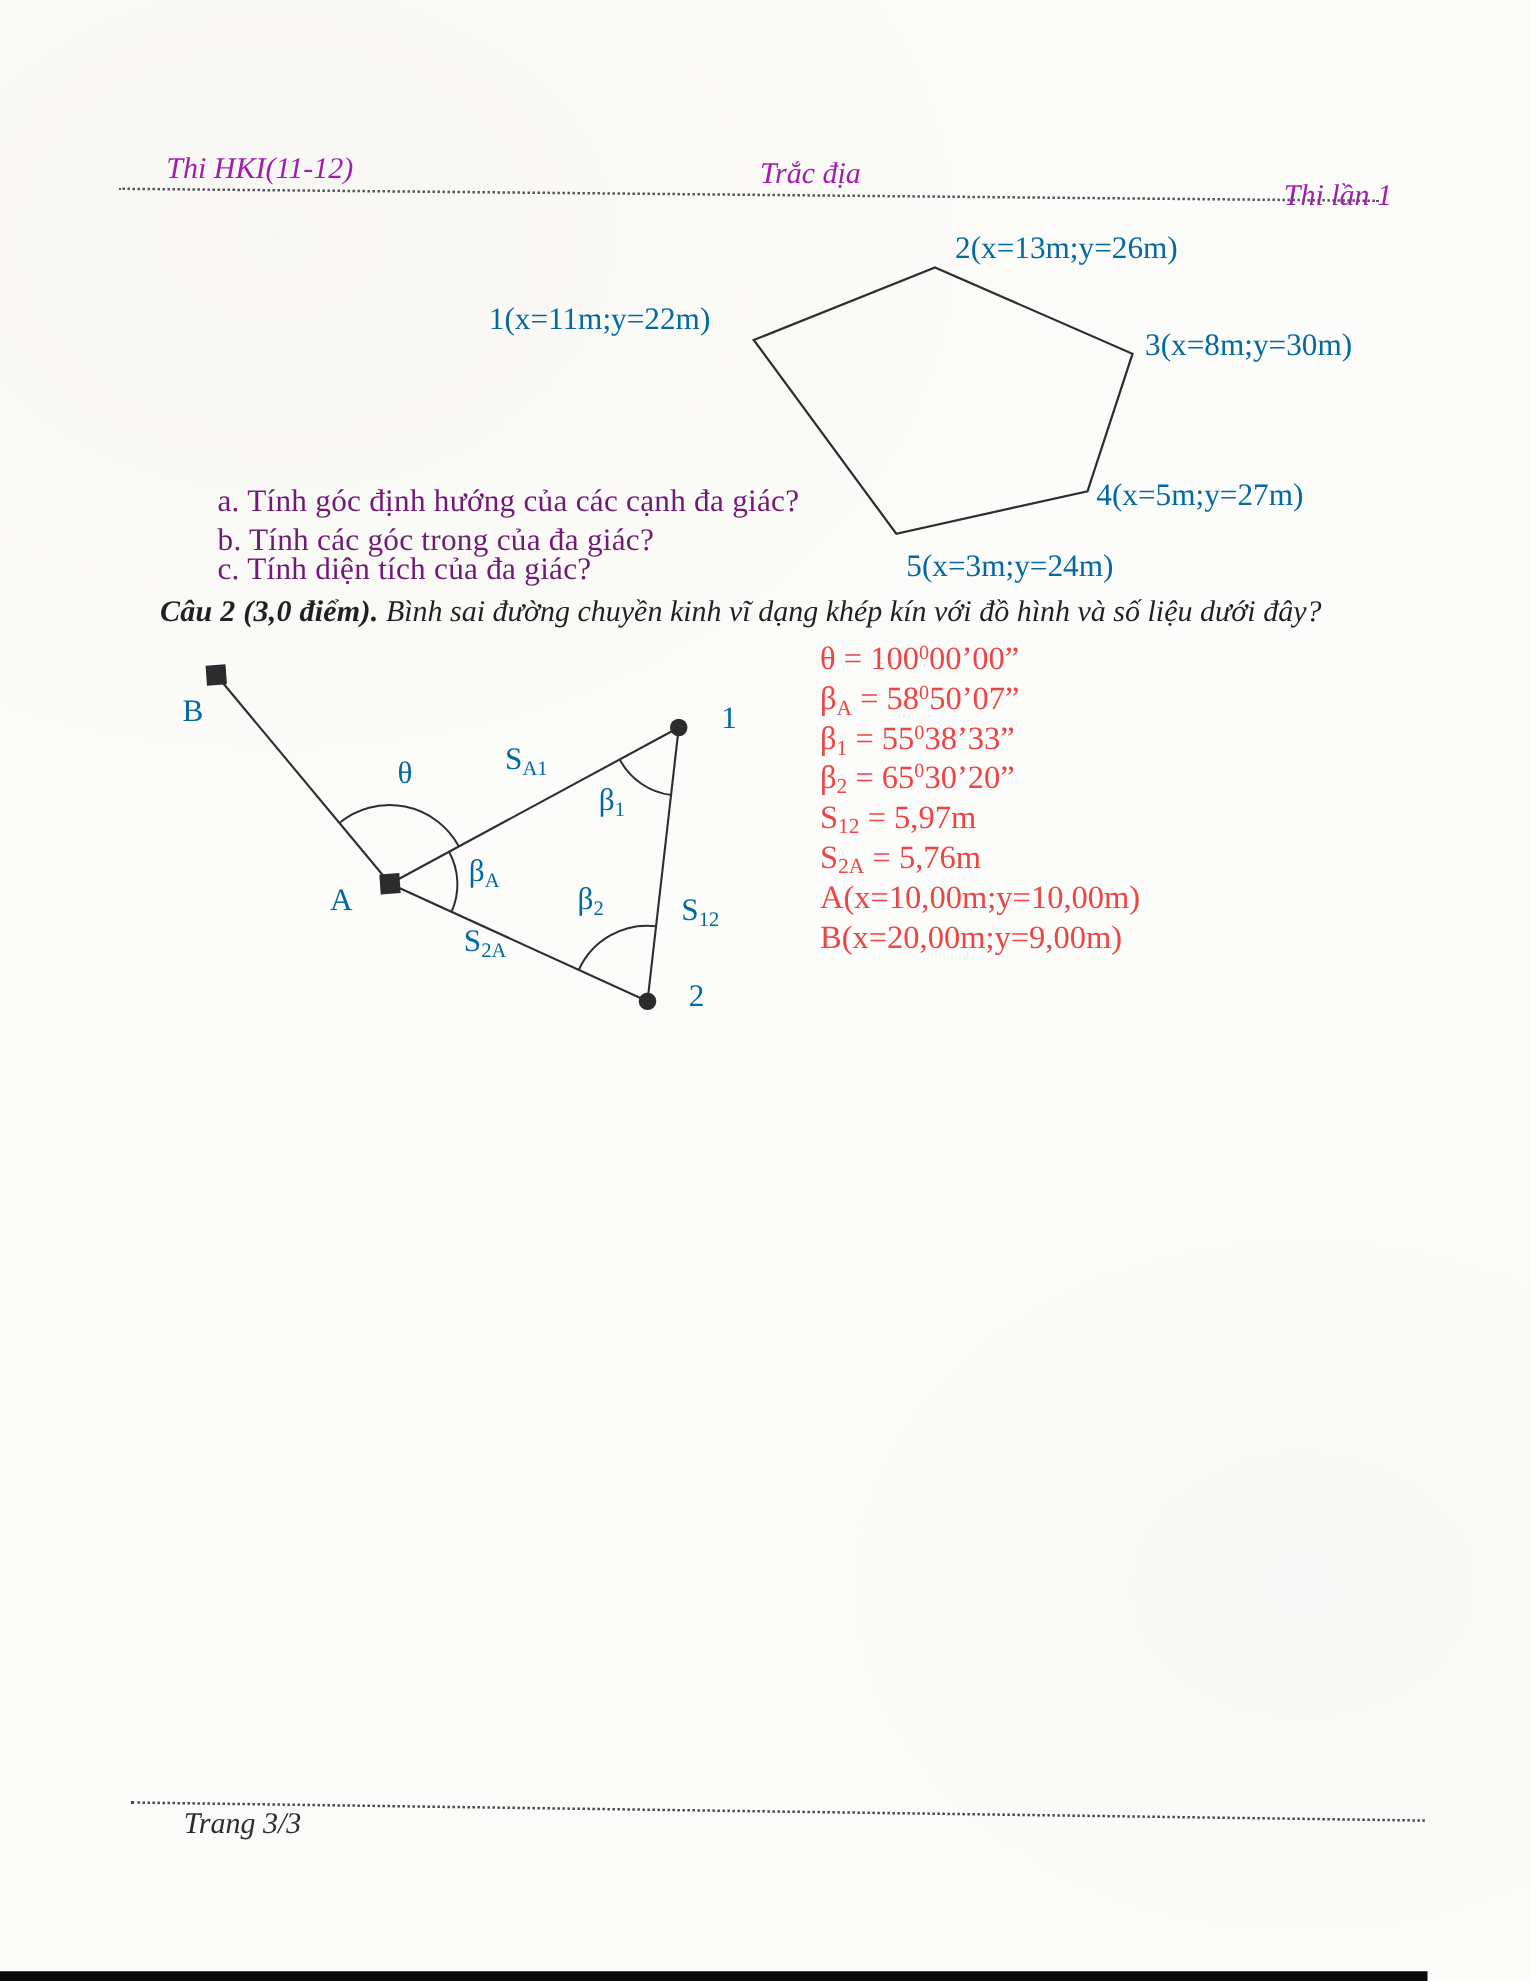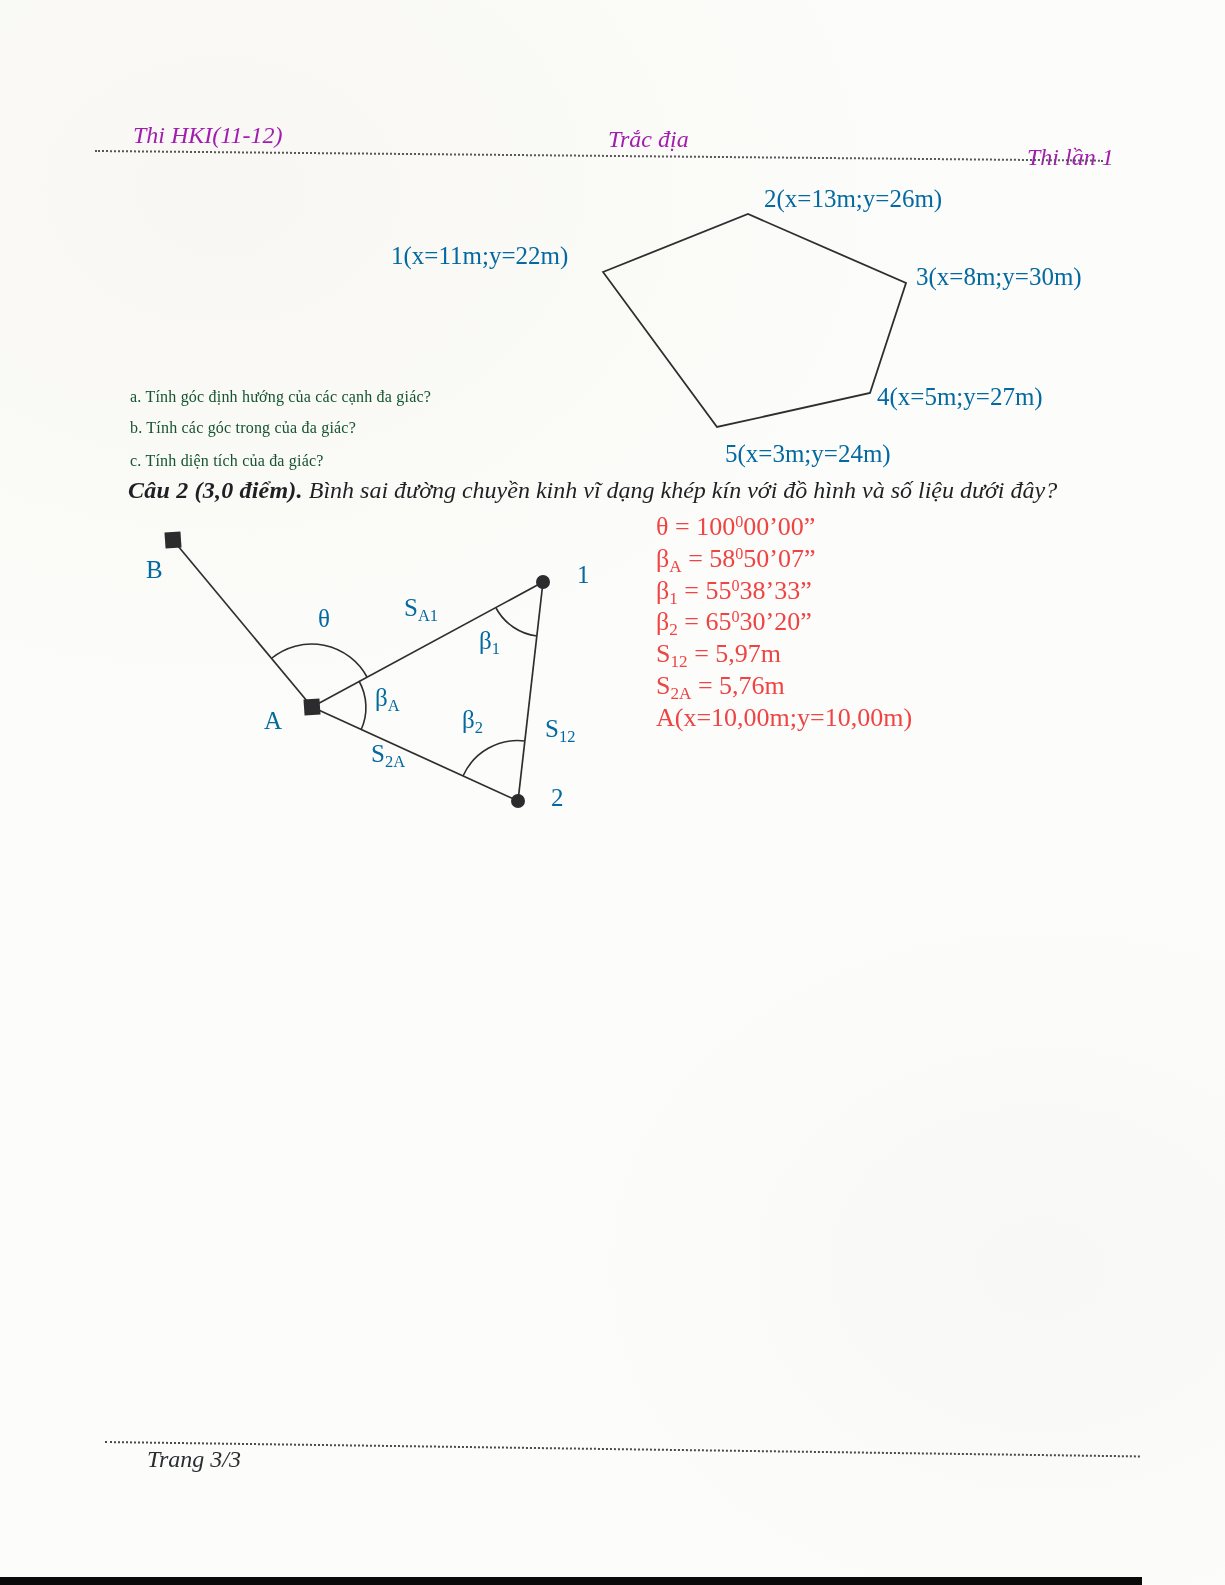--- a/index.html
+++ b/index.html
@@ -17,21 +17,21 @@
   .hdr { font-style: italic; font-size: 24px; color: #a21caf; }
   .rule {
     position: absolute;
     border-top: 2px dotted #4a4a4a;
     height: 0;
     transform-origin: left top;
   }
   .rule.double { border-top: 2px dotted #55555a; box-shadow: 0 2px 0 -1px rgba(90,90,95,.35); }
 
   
-  .qline { font-size: 16px; letter-spacing: .2px; color: #14532d; }
+  .qline { font-size: 25px; letter-spacing: .2px; color: #701a75; margin-left: 44px; }
   .cau2-line { font-size: 24px; color: #1e2023; font-style: italic; }
   .cau2-line b { letter-spacing: .2px; }
 
   
   .flabel { font-size: 25px; color: #0369a1; }
   sub { font-size: 66%; line-height: 0; vertical-align: -0.28em; }
   sup { font-size: 62%; line-height: 0; vertical-align: 0.5em; }
 
   
   #cau2-data { line-height: 31.8px; font-size: 26px; color: #ef4444; }
@@ -84,21 +84,21 @@
 </svg>
 
 <div class="abs flabel" style="left:391px; top:242px;">1(x=11m;y=22m)</div>
 <div class="abs flabel" style="left:764px; top:185px;">2(x=13m;y=26m)</div>
 <div class="abs flabel" style="left:916px; top:263px;">3(x=8m;y=30m)</div>
 <div class="abs flabel" style="left:877px; top:383px;">4(x=5m;y=27m)</div>
 <div class="abs flabel" style="left:725px; top:440px;">5(x=3m;y=24m)</div>
 
 <div class="abs qline" style="left:130px; top:388px;">a. Tính góc định hướng của các cạnh đa giác?</div>
 <div class="abs qline" style="left:130px; top:419px;">b. Tính các góc trong của đa giác?</div>
-<div class="abs qline" style="left:130px; top:452px;">c. Tính diện tích của đa giác?</div>
+<div class="abs qline" style="left:130px; top:442px;">c. Tính diện tích của đa giác?</div>
 
 <div class="abs cau2-line" style="left:128px; top:477px;"><b>Câu 2 (3,0 điểm).</b><span> Bình sai đường chuyền kinh vĩ dạng khép kín với đồ hình và số liệu dưới đây?</span></div>
 
 <div class="abs flabel" style="left:146px; top:556px;">B</div>
 <div class="abs flabel" style="left:264px; top:707px;">A</div>
 <div class="abs flabel" style="left:577px; top:561px;">1</div>
 <div class="abs flabel" style="left:551px; top:784px;">2</div>
 
 <div class="abs flabel" style="left:318px; top:605px;">θ</div>
 <div class="abs flabel" style="left:404px; top:594px;"><span>S</span><sub>A1</sub></div>
@@ -109,18 +109,19 @@
 <div class="abs flabel" style="left:371px; top:740px;"><span>S</span><sub>2A</sub></div>
 
 <div id="cau2-data" class="abs" style="left:656px; top:511px;">
   <div class="dline"><span>θ</span><sub></sub><span> = 100</span><sup>0</sup><span>00’00”</span></div>
   <div class="dline"><span>β</span><sub>A</sub><span> = 58</span><sup>0</sup><span>50’07”</span></div>
   <div class="dline"><span>β</span><sub>1</sub><span> = 55</span><sup>0</sup><span>38’33”</span></div>
   <div class="dline"><span>β</span><sub>2</sub><span> = 65</span><sup>0</sup><span>30’20”</span></div>
   <div class="dline"><span>S</span><sub>12</sub><span> = 5,97m</span></div>
   <div class="dline"><span>S</span><sub>2A</sub><span> = 5,76m</span></div>
   <div class="dline"><span>A(x=10,00m;y=10,00m)</span></div>
+  <div class="dline"><span>B(x=20,00m;y=9,00m)</span></div>
 </div>
 
 <div class="rule" style="left:105px; top:1441px; width:1035px; transform:rotate(0.8deg);"></div>
 <div class="abs footer-label" style="left:147px; top:1446px;">Trang 3/3</div>
 
 <div class="bottom-bar" style="left:0; top:1577px; width:1142px; height:8px;"></div>
 
 </body></html>

